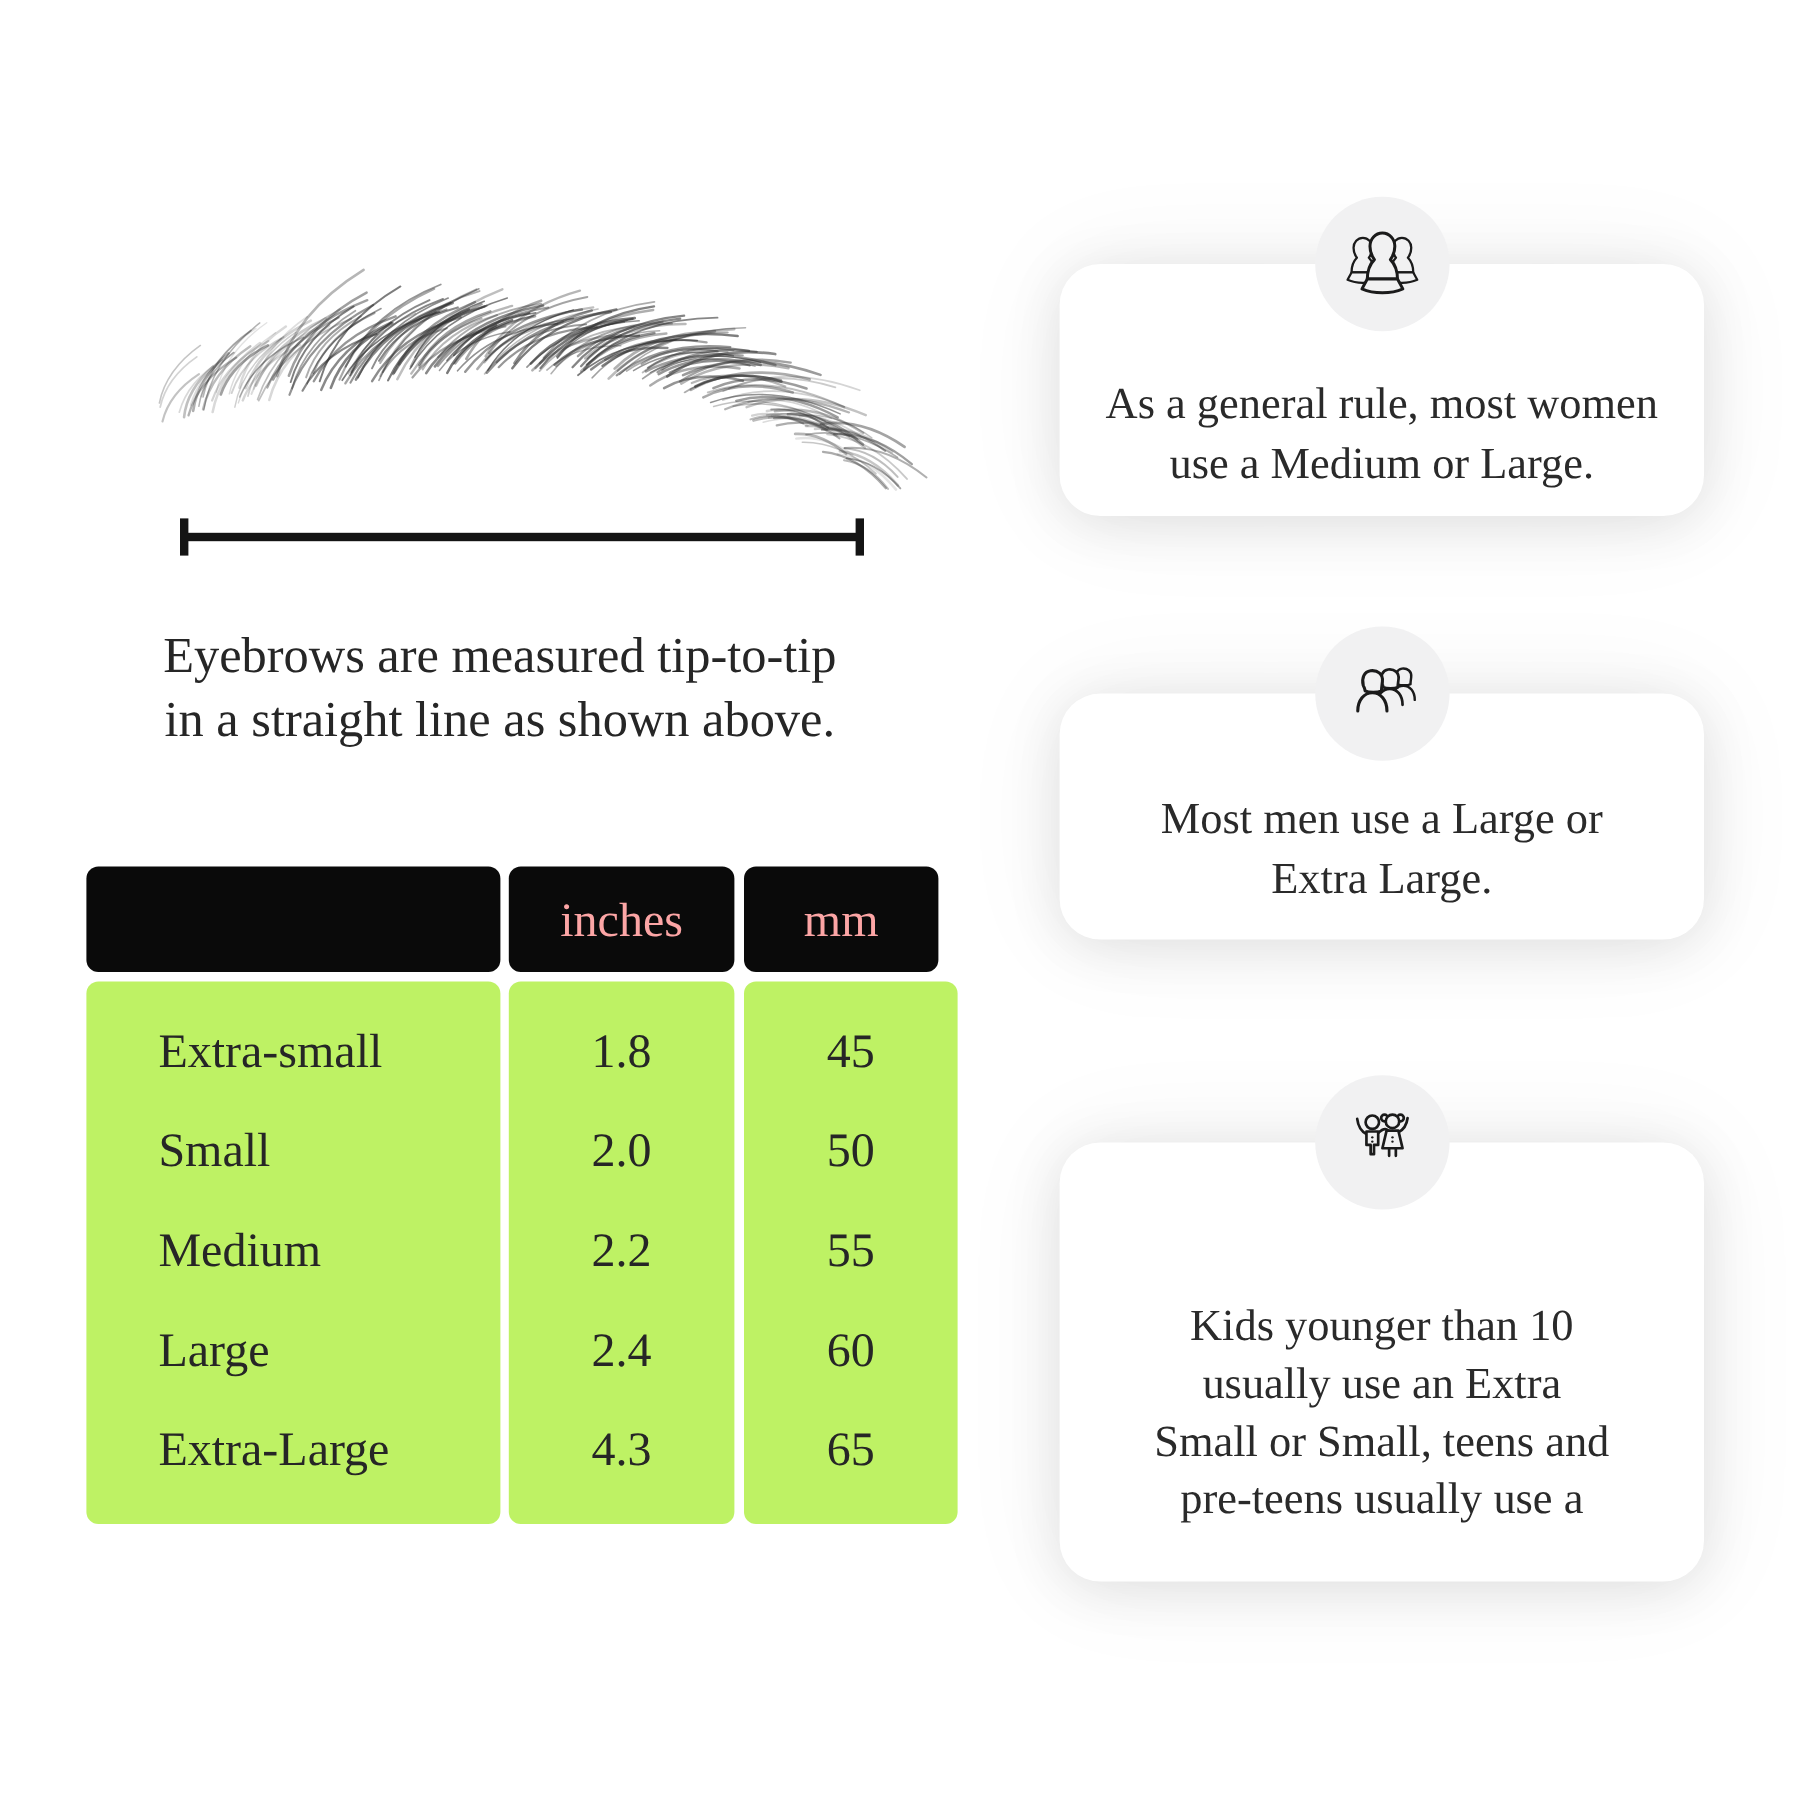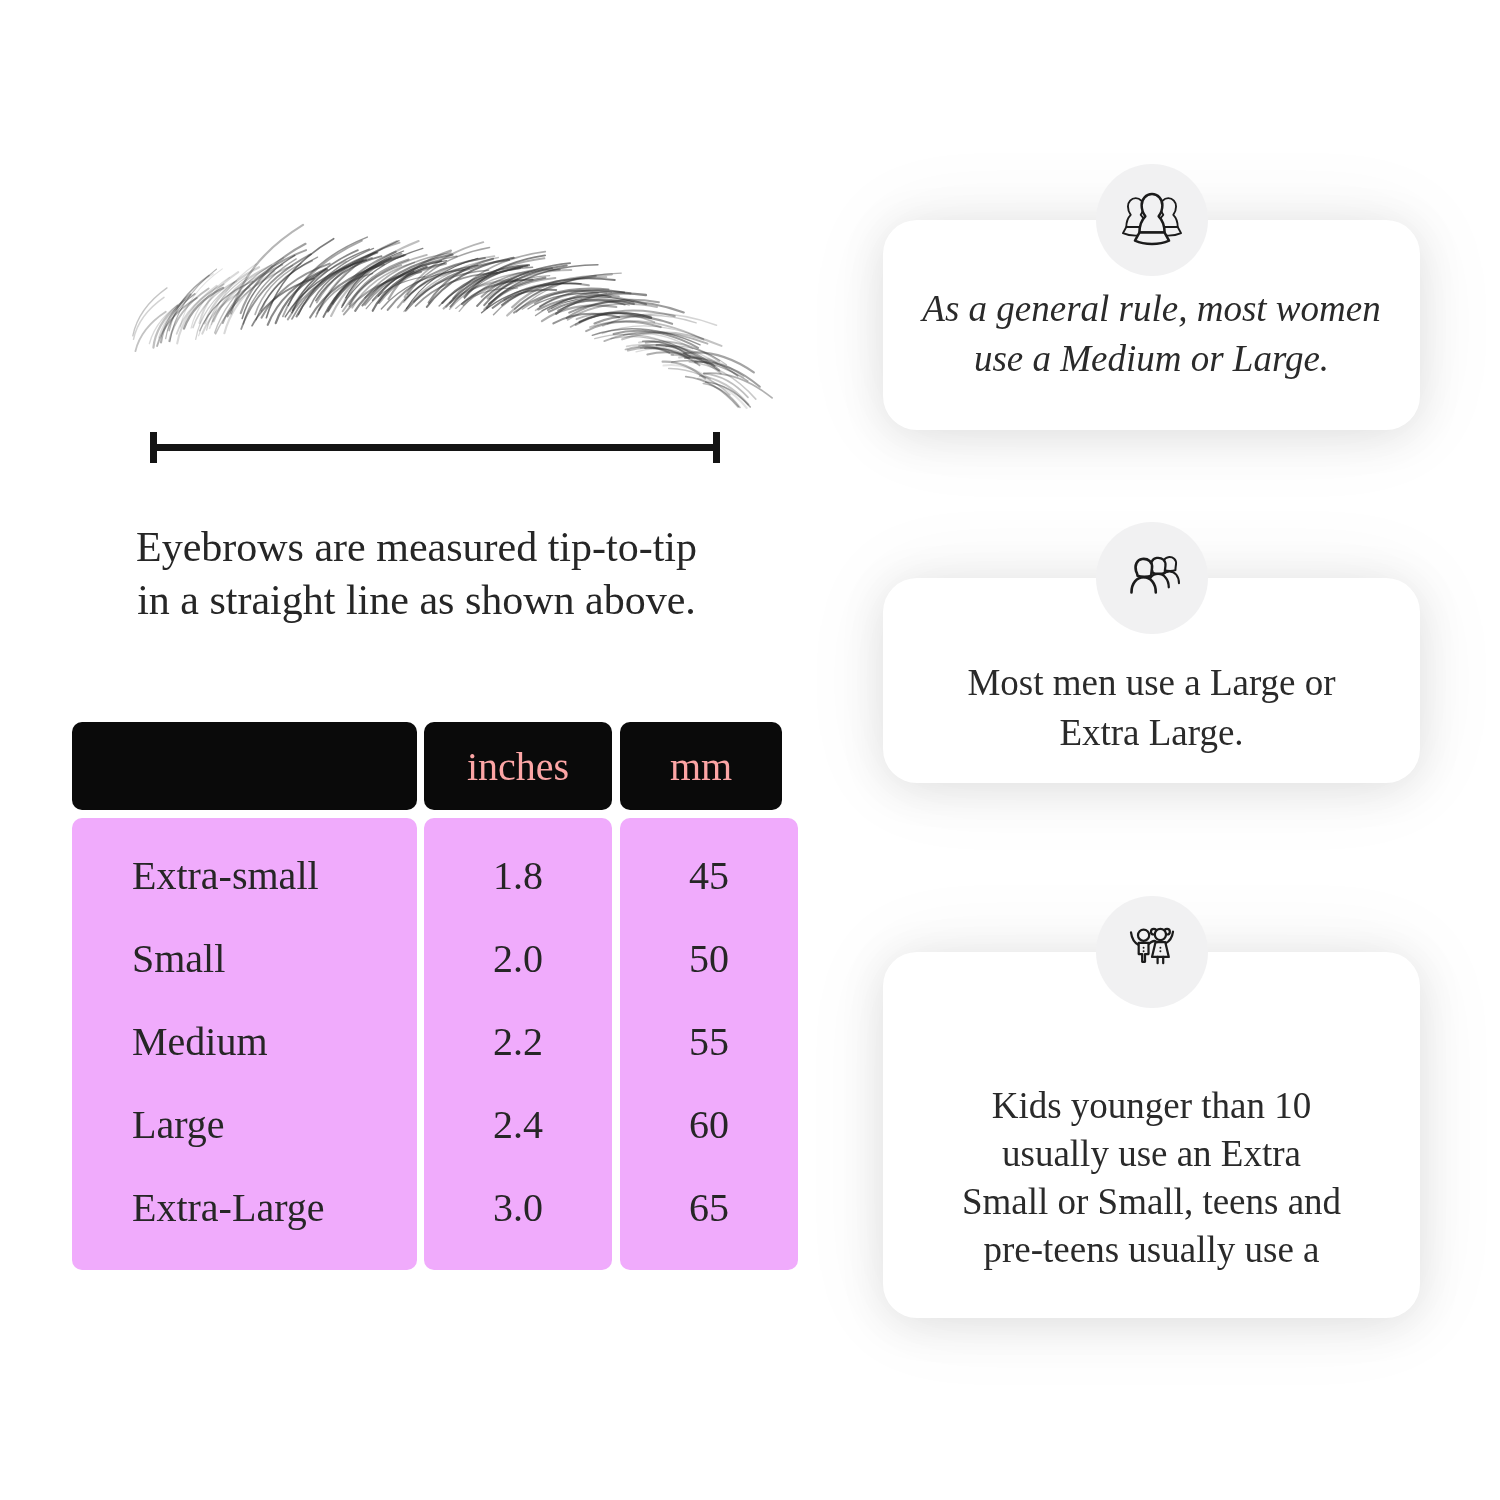--- a/index.html
+++ b/index.html
@@ -13,39 +13,39 @@
   .mline::before,.mline::after{content:"";position:absolute;top:-12px;width:7px;height:31px;background:#141414;}
   .mline::before{left:-2px;}
   .mline::after{right:-2px;}
   .caption{position:absolute;left:136px;top:521px;font-size:42px;line-height:53px;white-space:nowrap;text-align:center;}
   
   .th{position:absolute;background:#0a0a0a;color:#fca5a5;border-radius:10px;
       display:flex;align-items:center;justify-content:center;font-size:40px;}
   .th-blank{left:72px;top:722px;width:345px;height:88px;}
   .th-inches{left:424px;top:722px;width:188px;height:88px;}
   .th-mm{left:620px;top:722px;width:162px;height:88px;}
-  .tb-col{position:absolute;top:818px;height:452px;background:#f0abfc;border-radius:10px;
+  .tb-col{position:absolute;top:818px;height:452px;background:#bef264;border-radius:10px;
           box-sizing:border-box;padding-top:16px;}
   .tb-labels{left:72px;width:345px;}
   .tb-inches{left:424px;width:188px;}
   .tb-mm{left:620px;width:178px;}
   .cell{height:83px;display:flex;align-items:center;font-size:40px;color:#262626;}
   .tb-labels .cell{padding-left:60px;justify-content:flex-start;}
   .tb-inches .cell,.tb-mm .cell{justify-content:center;}
   
   .card{position:absolute;left:883px;width:537px;background:#ffffff;border-radius:34px;
         box-shadow:0 6px 45px rgba(0,0,0,0.10),0 0 95px rgba(0,0,0,0.055);}
   .card1{top:220px;height:210px;}
   .card2{top:578px;height:205px;}
   .card3{top:952px;height:366px;}
   .icon-circle{position:absolute;top:-56px;left:50%;transform:translateX(-50%);
         width:112px;height:112px;border-radius:50%;background:#f1f1f2;
         display:flex;align-items:center;justify-content:center;}
   .card-text{position:absolute;left:0;right:0;text-align:center;font-size:37px;color:#2a2a2a;}
-  .card1 .card-text{top:64px;line-height:50px;font-style:italic;}
+  .card1 .card-text{top:92px;line-height:50px;}
   .card2 .card-text{top:80px;line-height:50px;}
   .card3 .card-text{top:86px;line-height:48px;margin-top:44px;}
   .icon-svg{display:block;}
 </style>
 </head>
 <body>
 
 <div class="canvas">
 
   <svg id="eyebrow-svg" class="eyebrow-svg" viewBox="0 0 600 160">
@@ -268,21 +268,21 @@
       <div class="cell">Small</div>
       <div class="cell">Medium</div>
       <div class="cell">Large</div>
       <div class="cell">Extra-Large</div>
     </div>
   <div class="tb-col tb-inches" id="col-inches">
       <div class="cell">1.8</div>
       <div class="cell">2.0</div>
       <div class="cell">2.2</div>
       <div class="cell">2.4</div>
-      <div class="cell">3.0</div>
+      <div class="cell">4.3</div>
     </div>
   <div class="tb-col tb-mm" id="col-mm">
       <div class="cell">45</div>
       <div class="cell">50</div>
       <div class="cell">55</div>
       <div class="cell">60</div>
       <div class="cell">65</div>
     </div>
 
   <div class="card card1">

